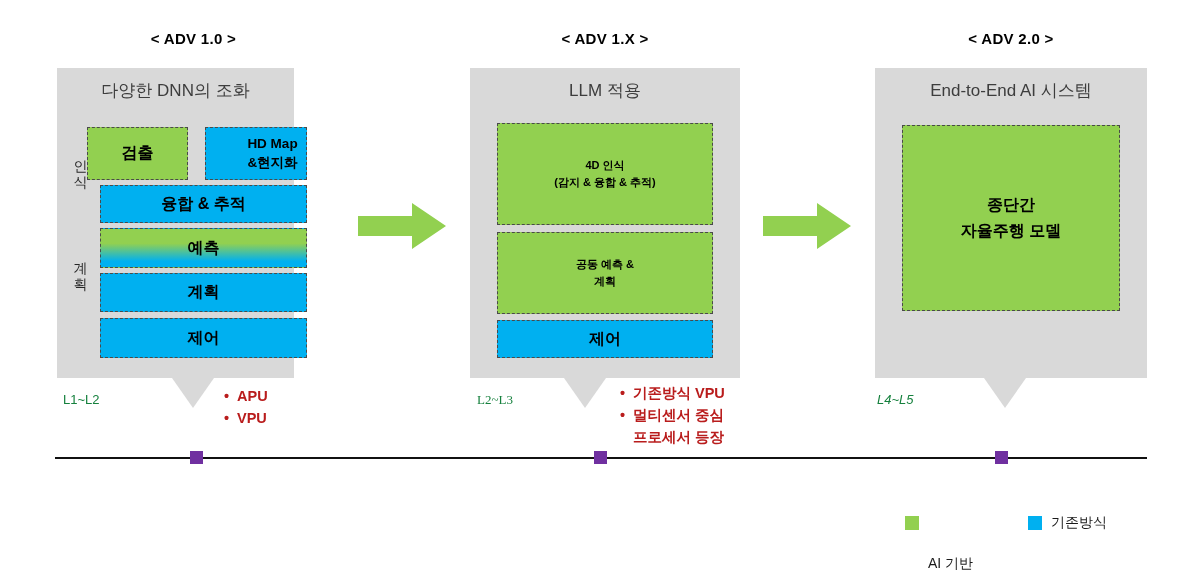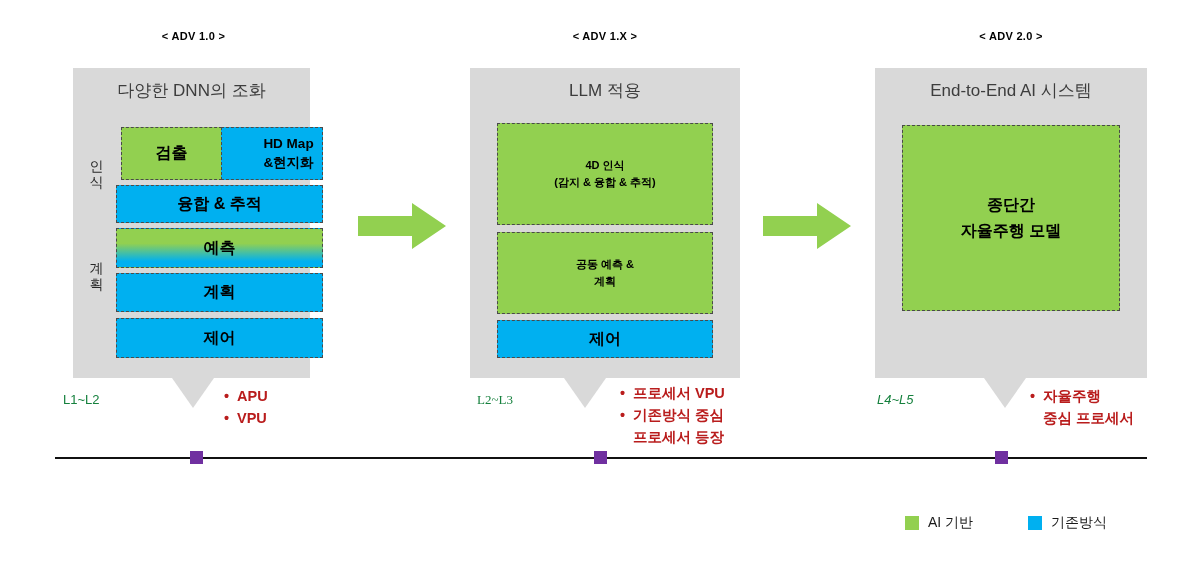--- a/index.html
+++ b/index.html
@@ -1,21 +1,21 @@
 <!DOCTYPE html>
 <html><head>
 <meta charset="utf-8">
 <style>
   * { margin:0; padding:0; box-sizing:border-box; }
   html,body { width:1199px; height:576px; background:#ffffff;
     font-family:"Liberation Sans", sans-serif; }
   .canvas { position:absolute; top:0; left:0; width:1199px; height:576px; overflow:hidden; }
 
   .adv-title { position:absolute; top:30px; text-align:center; font-weight:bold;
-    font-size:11px; color:#000; letter-spacing:0.3px; }
+    font-size:15px; color:#000; letter-spacing:0.3px; }
 
   .panel { position:absolute; top:68px; height:310px; background:#d9d9d9; }
   .panel-heading { position:absolute; top:11px; left:0; width:100%; text-align:center;
     font-size:17px; color:#3d3d3d; }
 
   .box { position:absolute; border:1.5px dashed #4a4a4a; display:flex;
     align-items:center; justify-content:center; text-align:center;
     font-weight:bold; color:#000; white-space:pre-line; }
   .green { background:#92d050; }
   .blue { background:#00b0f0; }
@@ -45,25 +45,25 @@
 
   .legend-swatch { position:absolute; top:516px; width:14px; height:14px; }
   .legend-label { position:absolute; top:514px; font-size:14px; color:#1a1a1a; }
 </style>
 </head>
 <body>
 
 <div class="canvas">
 
   <div class="adv-title" style="left:57px;width:273px;">&lt; ADV 1.0 &gt;</div>
-  <div class="panel" style="left:57px;width:237px;margin-left:16px;">
+  <div class="panel" style="left:57px;width:237px;">
     <div class="panel-heading">다양한 DNN의 조화</div>
     <div class="side-label" style="left:15px;top:82px;">인식</div>
     <div class="side-label" style="left:15px;top:184px;">계획</div>
-    <div class="box green fs16" style="left:48px;top:59px;width:101px;height:53px;">검출</div>
+    <div class="box green fs16" style="left:30px;top:59px;width:101px;height:53px;">검출</div>
     <div class="box blue fs13" style="left:148px;top:59px;width:102px;height:53px;padding-left:33px;">HD Map
 &amp;현지화</div>
     <div class="box blue fs16" style="left:43px;top:117px;width:207px;height:38px;">융합 &amp; 추적</div>
     <div class="box gradient fs16" style="left:43px;top:160px;width:207px;height:40px;">예측</div>
     <div class="box blue fs16" style="left:43px;top:205px;width:207px;height:39px;">계획</div>
     <div class="box blue fs16" style="left:43px;top:250px;width:207px;height:40px;">제어</div>
   </div>
   <div class="pointer" style="left:172px;"></div>
   <div class="level-label" style="left:63px;top:392px;">L1~L2</div>
   <div class="bullets" style="left:222px;top:386px;">
@@ -80,45 +80,41 @@
     <div class="panel-heading">LLM 적용</div>
     <div class="box green fs15" style="left:27px;top:55px;width:216px;height:102px;">4D 인식
 (감지 &amp; 융합 &amp; 추적)</div>
     <div class="box green fs15" style="left:27px;top:164px;width:216px;height:82px;">공동 예측 &amp;
 계획</div>
     <div class="box blue fs16" style="left:27px;top:252px;width:216px;height:38px;">제어</div>
   </div>
   <div class="pointer" style="left:564px;"></div>
   <div class="level-label" style="left:477px;top:392px;font-family:Liberation Serif, serif;">L2~L3</div>
   <div class="bullets" style="left:618px;top:383px;">
-    <div class="bullet"><span>프로세서 VPU</span></div>
-    <div class="bullet"><span>기존방식 중심
+    <div class="bullet"><span>기존방식 VPU</span></div>
+    <div class="bullet"><span>멀티센서 중심
 프로세서 등장</span></div>
   </div>
 
   <svg class="arrow" style="left:763px;" width="88" height="46" viewBox="0 0 88 46">
     <polygon points="0,13 54,13 54,0 88,23 54,46 54,33 0,33" fill="#92d050"></polygon>
   </svg>
 
   <div class="adv-title" style="left:875px;width:272px;">&lt; ADV 2.0 &gt;</div>
   <div class="panel" style="left:875px;width:272px;padding-left:23px;">
     <div class="panel-heading">End-to-End AI 시스템</div>
     <div class="box green fs16" style="left:27px;top:57px;width:218px;height:186px;line-height:1.6;">종단간
 자율주행 모델</div>
   </div>
   <div class="pointer" style="left:984px;"></div>
   <div class="level-label" style="left:877px;top:392px;font-style:italic;">L4~L5</div>
-  <div class="bullets" style="left:1028px;top:386px;">
-    <div class="bullet"><span>자율주행
-중심 프로세서</span></div>
-  </div>
 
   <div class="timeline-line"></div>
   <div class="marker" style="left:190px;"></div>
   <div class="marker" style="left:594px;"></div>
   <div class="marker" style="left:995px;"></div>
 
   <div class="legend-swatch green" style="left:905px;"></div>
-  <div class="legend-label" style="left:928px;">AI 기반</div>
+  <div class="legend-label" style="left:928px;margin-top:41px;">AI 기반</div>
   <div class="legend-swatch blue" style="left:1028px;"></div>
   <div class="legend-label" style="left:1051px;">기존방식</div>
 
 </div>
 
 </body></html>

